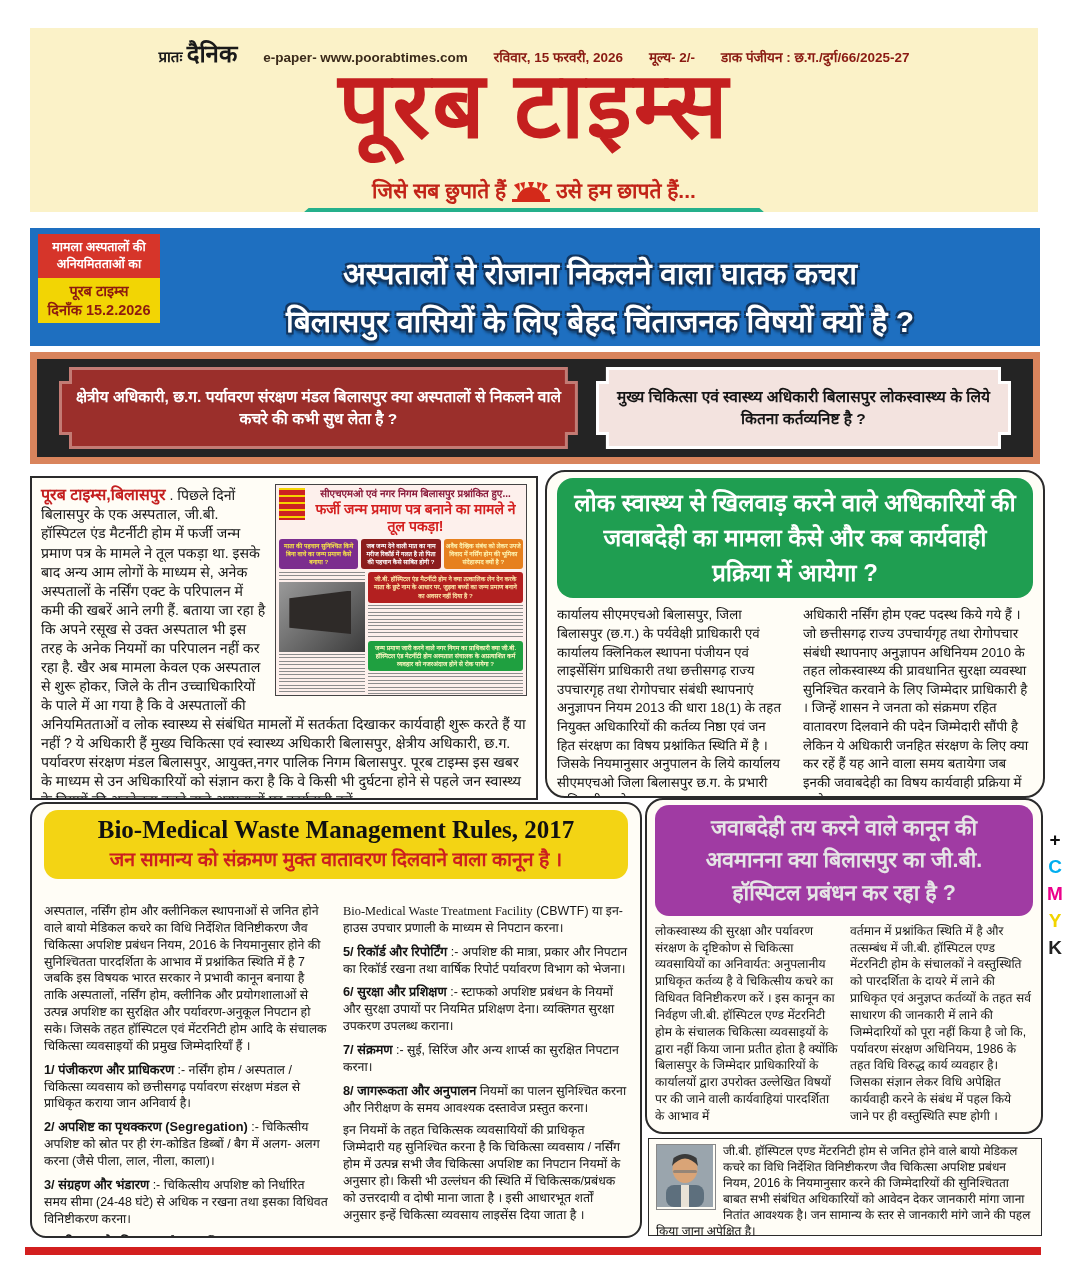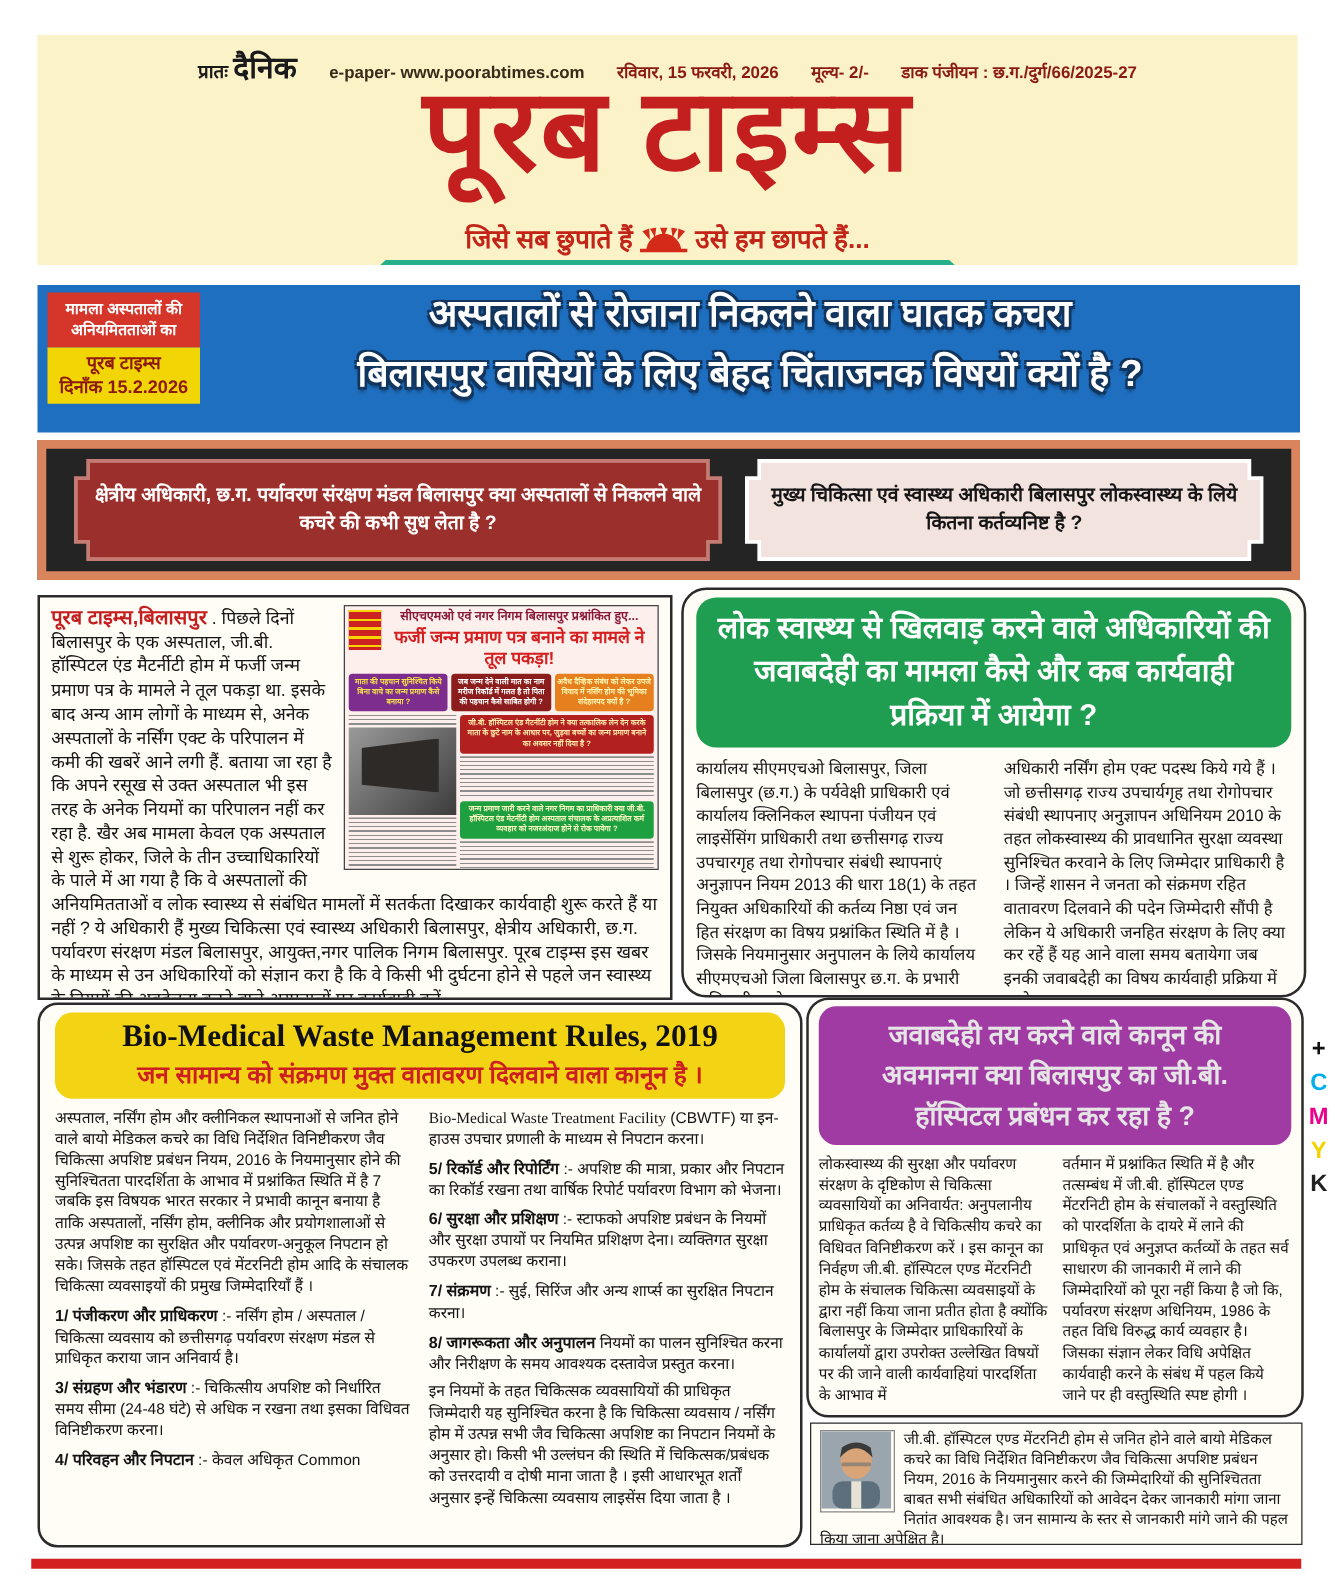--- a/index.html
+++ b/index.html
@@ -12,21 +12,21 @@
   .dateline,.price,.postal{font-weight:bold;color:#8a1a12;font-size:13.5px;}
   .masthead{position:absolute;left:0;top:26px;width:100%;text-align:center;font-size:92px;font-weight:800;color:#c41f1f;line-height:1.12;letter-spacing:2px;}
   .tagline{position:absolute;left:0;top:148px;width:100%;text-align:center;font-size:21px;font-weight:bold;color:#c22418;}
   .tagline .sun{display:inline-block;vertical-align:-4px;margin:0 6px;}
   .ribbon{position:absolute;left:50%;transform:translateX(-50%);top:180px;background:#25b08b;color:#ffffff;font-size:12.5px;font-weight:bold;padding:4px 26px;clip-path:polygon(0 50%,14px 0,calc(100% - 14px) 0,100% 50%,calc(100% - 14px) 100%,14px 100%);white-space:nowrap;}
   
   .banner{position:absolute;left:30px;top:228px;width:1010px;height:118px;background:#1e6fc0;overflow:hidden;}
   .side-tags{position:absolute;left:8px;top:6px;width:122px;}
   .side-red{background:#d6352a;color:#fff;font-size:12.5px;font-weight:bold;text-align:center;padding:5px 3px;line-height:1.35;}
   .side-yellow{background:#f2d504;color:#8c1a10;font-size:14.5px;font-weight:bold;text-align:center;padding:4px 2px;line-height:1.3;}
-  .banner-head{position:absolute;left:140px;top:0;width:860px;height:100%;display:flex;flex-direction:column;justify-content:flex-start;text-align:center;color:#fff;font-weight:800;font-size:30px;line-height:1.6;text-shadow:-2px -2px 0 #12355e,2px -2px 0 #12355e,-2px 2px 0 #12355e,2px 2px 0 #12355e,0 4px 3px rgba(0,0,0,.45);}
+  .banner-head{position:absolute;left:140px;top:0;width:860px;height:100%;display:flex;flex-direction:column;justify-content:flex-end;text-align:center;color:#fff;font-weight:800;font-size:30px;line-height:1.6;text-shadow:-2px -2px 0 #12355e,2px -2px 0 #12355e,-2px 2px 0 #12355e,2px 2px 0 #12355e,0 4px 3px rgba(0,0,0,.45);}
   
   .strip{position:absolute;left:30px;top:352px;width:1010px;height:112px;background:#242424;border:7px solid #d9845c;box-sizing:border-box;display:flex;gap:18px;padding:8px 22px;align-items:stretch;}
   .plaque{position:relative;flex:1;}
   .plaque .shape,.plaque .fill{position:absolute;clip-path:polygon(0 14px,10px 14px,10px 0,calc(100% - 10px) 0,calc(100% - 10px) 14px,100% 14px,100% calc(100% - 14px),calc(100% - 10px) calc(100% - 14px),calc(100% - 10px) 100%,10px 100%,10px calc(100% - 14px),0 calc(100% - 14px));}
   .plaque .shape{inset:0;}
   .plaque .fill{inset:3px;display:flex;align-items:center;justify-content:center;text-align:center;font-weight:bold;font-size:15.5px;line-height:1.4;padding:2px 10px;box-sizing:border-box;}
   .p1 .shape{background:#d6ce4a;} .p1 .fill{background:#95883a;color:#fff;}
   .p2 .shape{background:#c37b74;} .p2 .fill{background:#9b2f2b;color:#fff;}
   .p3 .shape{background:#ffffff;} .p3 .fill{background:#f3e3df;color:#151515;}
   
@@ -59,21 +59,21 @@
   
   .gsec{position:absolute;left:545px;top:470px;width:500px;height:328px;border:2px solid #2b2b2b;border-radius:20px;background:#fffdf6;box-sizing:border-box;padding:6px 10px;overflow:hidden;}
   .ghead{background:#1f9e51;border-radius:16px;color:#fff;font-weight:800;font-size:24px;line-height:1.45;text-align:center;padding:8px 16px;}
   .gcols{display:flex;gap:16px;margin-top:8px;font-size:13.3px;line-height:1.4;}
   .gcols>div{flex:1;}
   
   .bsec{position:absolute;left:30px;top:802px;width:612px;height:436px;border:2px solid #2b2b2b;border-radius:16px;background:#fffdf6;box-sizing:border-box;padding:6px 12px;overflow:hidden;}
   .bhead{background:#f3d414;border-radius:14px;text-align:center;padding:6px 8px 7px;}
   .bhead .en{font-family:"Liberation Serif",serif;font-weight:bold;font-size:25px;color:#111;}
   .bhead .hi{font-weight:800;font-size:19.5px;color:#cc1f1f;margin-top:1px;}
-  .bcols{display:flex;gap:14px;margin-top:7px;font-size:12.4px;line-height:1.36;}
+  .bcols{display:flex;gap:14px;margin-top:24px;font-size:12.4px;line-height:1.36;}
   .bcols>div{flex:1;}
   .bitem{margin-top:6px;}
   .bitem b{font-size:12.8px;}
   .serif{font-family:"Liberation Serif",serif;}
   
   .psec{position:absolute;left:645px;top:798px;width:398px;height:336px;border:2px solid #2b2b2b;border-radius:18px;background:#fffdf6;box-sizing:border-box;padding:5px 8px;overflow:hidden;}
   .phead{background:#a03ba3;border-radius:14px;color:#e5e5e5;font-weight:800;font-size:21.5px;line-height:1.5;text-align:center;padding:7px 22px;}
   .pcols{display:flex;gap:12px;margin-top:7px;font-size:12.2px;line-height:1.38;}
   .pcols>div{flex:1;}
   
@@ -183,27 +183,28 @@
   <div class="gsec">
     <div class="ghead">लोक स्वास्थ्य से खिलवाड़ करने वाले अधिकारियों की जवाबदेही का मामला कैसे और कब कार्यवाही प्रक्रिया में आयेगा ?</div>
     <div class="gcols">
       <div>कार्यालय सीएमएचओ बिलासपुर, जिला बिलासपुर (छ.ग.) के पर्यवेक्षी प्राधिकारी एवं कार्यालय क्लिनिकल स्थापना पंजीयन एवं लाइसेंसिंग प्राधिकारी तथा छत्तीसगढ़ राज्य उपचारगृह तथा रोगोपचार संबंधी स्थापनाएं अनुज्ञापन नियम 2013 की धारा 18(1) के तहत नियुक्त अधिकारियों की कर्तव्य निष्ठा एवं जन हित संरक्षण का विषय प्रश्नांकित स्थिति में है । जिसके नियमानुसार अनुपालन के लिये कार्यालय  सीएमएचओ जिला बिलासपुर छ.ग. के प्रभारी अधिकारी व नोडल</div>
       <div>अधिकारी नर्सिंग होम एक्ट पदस्थ किये गये हैं । जो छत्तीसगढ़ राज्य उपचार्यगृह तथा रोगोपचार संबंधी स्थापनाए अनुज्ञापन अधिनियम 2010 के तहत लोकस्वास्थ्य की प्रावधानित सुरक्षा व्यवस्था सुनिश्चित करवाने के लिए जिम्मेदार प्राधिकारी है । जिन्हें शासन ने जनता को संक्रमण रहित वातावरण दिलवाने की पदेन जिम्मेदारी सौंपी है लेकिन ये अधिकारी जनहित संरक्षण के लिए क्या कर रहें हैं यह आने वाला समय बतायेगा जब इनकी जवाबदेही का विषय कार्यवाही प्रक्रिया में आयेगा।</div>
     </div>
   </div>
 
   <div class="bsec">
     <div class="bhead">
-      <div class="en">Bio-Medical Waste Management Rules, 2019</div>
+      <div class="en">Bio-Medical Waste Management Rules, 2017</div>
       <div class="hi">जन सामान्य को संक्रमण मुक्त वातावरण दिलवाने वाला कानून है ।</div>
     </div>
     <div class="bcols">
       <div>
         <div>अस्पताल, नर्सिंग होम और क्लीनिकल स्थापनाओं से जनित होने वाले बायो मेडिकल कचरे का विधि निर्देशित विनिष्टीकरण जैव चिकित्सा अपशिष्ट प्रबंधन नियम, 2016 के नियमानुसार होने की सुनिश्चितता पारदर्शिता के आभाव में प्रश्नांकित स्थिति में है 7 जबकि इस विषयक भारत सरकार ने प्रभावी कानून बनाया है ताकि अस्पतालों, नर्सिंग होम, क्लीनिक और प्रयोगशालाओं से उत्पन्न अपशिष्ट का सुरक्षित और पर्यावरण-अनुकूल निपटान हो सके। जिसके तहत  हॉस्पिटल एवं मेंटरनिटी होम आदि के संचालक चिकित्सा व्यवसाइयों की प्रमुख जिम्मेदारियाँ हैं ।</div>
         <div class="bitem"><b>1/ पंजीकरण और प्राधिकरण</b><span> :- नर्सिंग होम / अस्पताल / चिकित्सा व्यवसाय को छत्तीसगढ़ पर्यावरण संरक्षण मंडल  से प्राधिकृत कराया जान अनिवार्य है।</span></div>
+        <div class="bitem"><b>2/ अपशिष्ट का पृथक्करण (Segregation)</b><span> :- चिकित्सीय अपशिष्ट को स्रोत पर ही रंग-कोडित डिब्बों / बैग में अलग- अलग करना (जैसे पीला, लाल, नीला, काला)।</span></div>
         <div class="bitem"><b>3/ संग्रहण और भंडारण</b><span> :- चिकित्सीय अपशिष्ट को निर्धारित समय सीमा (24-48 घंटे) से अधिक न रखना तथा इसका विधिवत विनिष्टीकरण करना।</span></div>
         <div class="bitem"><b>4/ परिवहन और निपटान</b><span> :- केवल अधिकृत Common</span></div>
       </div>
       <div>
         <div><span class="serif">Bio-Medical Waste Treatment Facility</span> <span>(CBWTF) या इन-हाउस उपचार प्रणाली के माध्यम से निपटान करना।</span></div>
         <div class="bitem"><b>5/ रिकॉर्ड और रिपोर्टिंग</b><span> :- अपशिष्ट की मात्रा, प्रकार और निपटान का रिकॉर्ड रखना तथा वार्षिक रिपोर्ट पर्यावरण विभाग को भेजना।</span></div>
         <div class="bitem"><b>6/ सुरक्षा और प्रशिक्षण</b><span> :- स्टाफको अपशिष्ट प्रबंधन के नियमों और सुरक्षा उपायों पर नियमित प्रशिक्षण देना। व्यक्तिगत सुरक्षा उपकरण उपलब्ध कराना।</span></div>
         <div class="bitem"><b>7/ संक्रमण</b><span> :- सुई, सिरिंज और अन्य शार्प्स का सुरक्षित निपटान करना।</span></div>
         <div class="bitem"><b>8/ जागरूकता और अनुपालन</b><span> नियमों का पालन सुनिश्चित करना और निरीक्षण के समय आवश्यक दस्तावेज प्रस्तुत करना।</span></div>
         <div class="bitem">इन नियमों के तहत चिकित्सक व्यवसायियों की प्राधिकृत जिम्मेदारी यह सुनिश्चित करना है कि चिकित्सा व्यवसाय / नर्सिंग होम में उत्पन्न सभी जैव चिकित्सा अपशिष्ट का निपटान नियमों के अनुसार हो। किसी भी उल्लंघन की स्थिति में चिकित्सक/प्रबंधक को उत्तरदायी व दोषी माना जाता है । इसी आधारभूत शर्तों अनुसार इन्हें चिकित्सा व्यवसाय लाइसेंस दिया जाता है ।</div>

